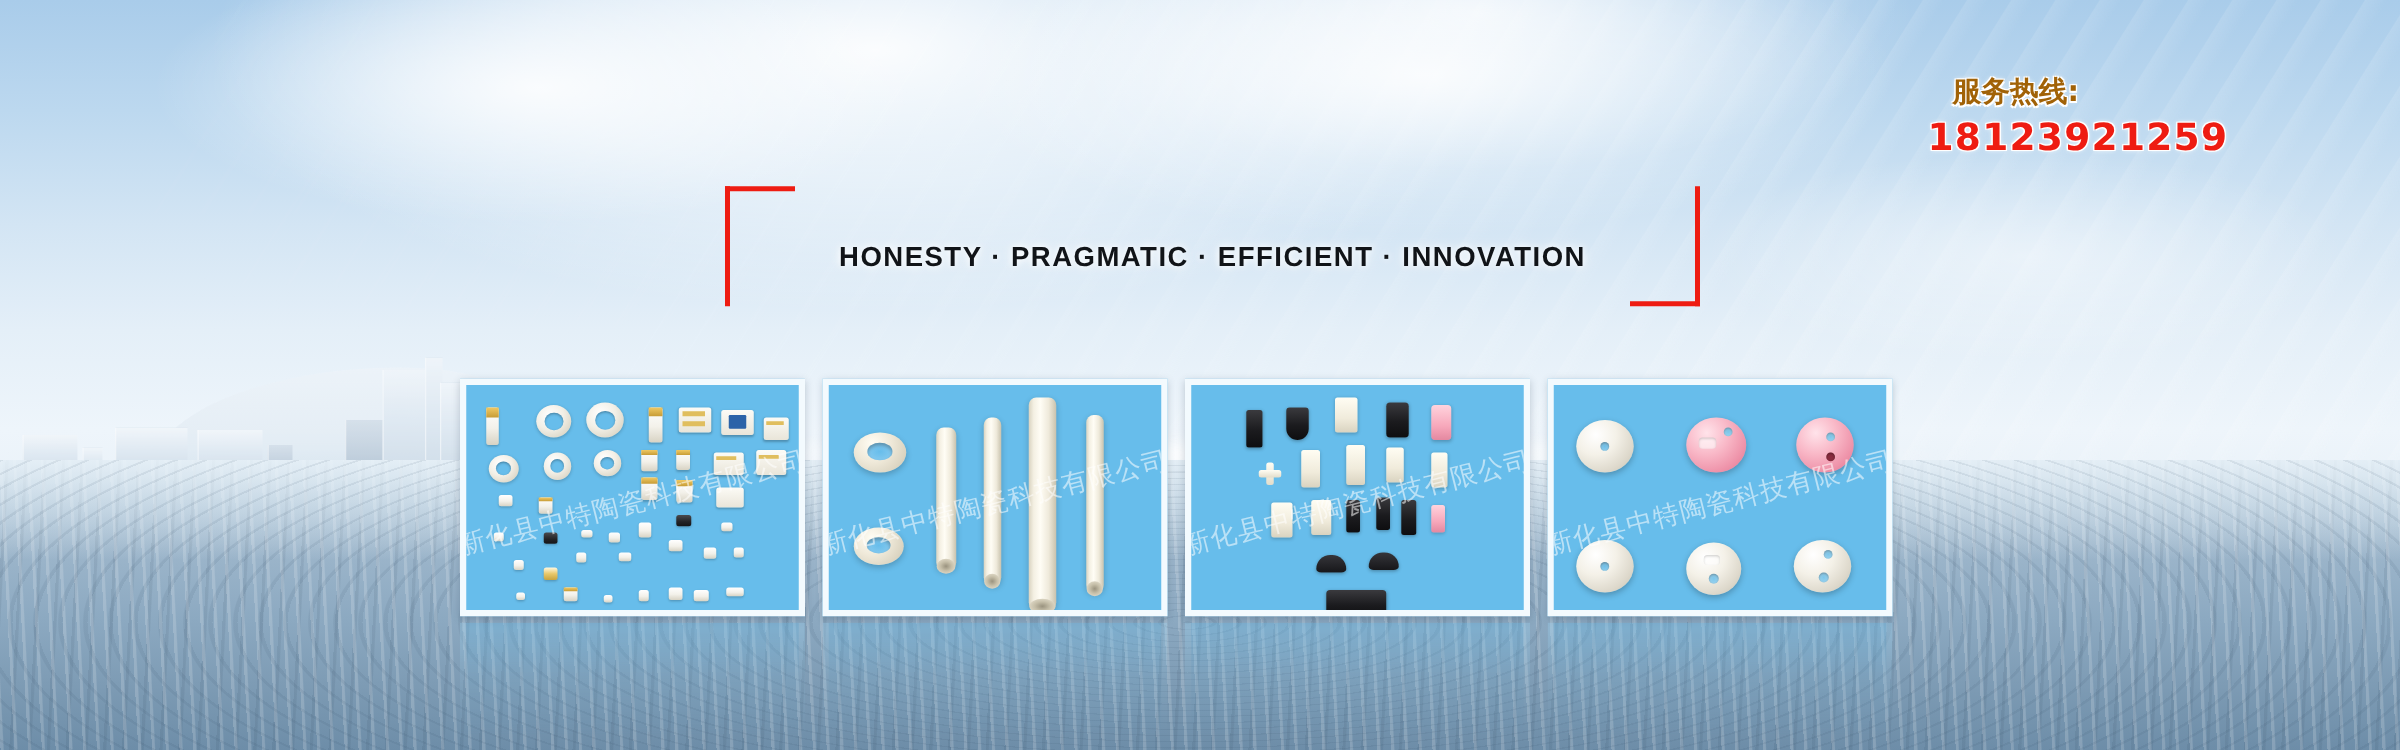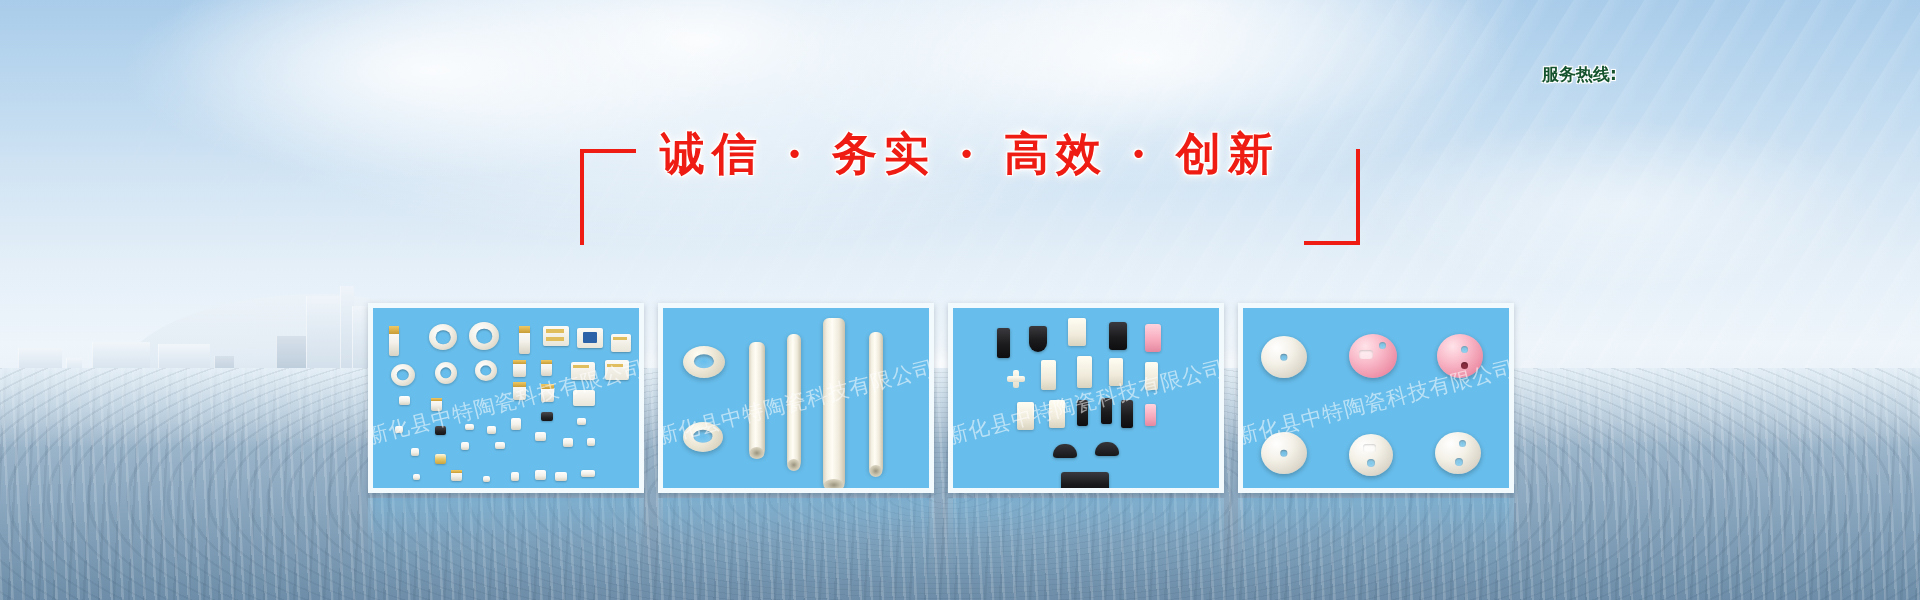--- a/index.html
+++ b/index.html
@@ -156,27 +156,28 @@
     font-family:"DejaVu Sans", sans-serif;
     font-size:22px;
     font-weight:700;
     letter-spacing:1px;
     line-height:30px;
     white-space:nowrap;
     text-shadow: 0 0 4px #fff, 1px 1px 0 #fff, -1px -1px 0 #fff, 1px -1px 0 #fff, -1px 1px 0 #fff;
   }
   .contact .hotline-label {
     margin-top:10px;
-    color:#14532d;
+    color:#a16207;
     font-family:"DejaVu Sans", sans-serif;
-    font-size:17px;
+    font-size:23px;
     font-weight:700;
     line-height:32px;
     white-space:nowrap;
     text-shadow: 0 0 4px #fff, 1px 1px 0 #fff, -1px -1px 0 #fff, 1px -1px 0 #fff, -1px 1px 0 #fff;
+    margin-left: 20px;
   }
   .contact .hotline-number {
     margin-top:2px;
     color:#ee1c12;
     font-family:"DejaVu Sans", sans-serif;
     font-size:30px;
     font-weight:700;
     letter-spacing:1px;
     line-height:38px;
     white-space:nowrap;
@@ -371,25 +372,26 @@
   <div class="shore"></div>
 
   <div class="ground">
     <div class="ground-sheen"></div>
   </div>
 </div>
 
 <div class="slogan">
   <div class="bracket tl"></div>
   <div class="bracket br"></div>
-  <div class="slogan-cn">诚信 · 务实 · 高效 · 创新</div>
+  <div class="slogan-en">HONESTY · PRAGMATIC · EFFICIENT · INNOVATION</div>
 </div>
 
 <div class="contact">
   <div class="hotline-label">服务热线:</div>
+  <div class="hotline-number">18123921259</div>
 </div>
 
 <div class="panels">
 
   <div class="panel-wrap">
     <div class="panel">
       <div class="panel-inner">
         <div class="pc chip band" style="left:16px;  top:18px;  width:10px; height:30px;"></div>
         <div class="pc ringchip" style="left:56px;  top:16px;  width:28px; height:26px;">
             <i class="hole"></i>

